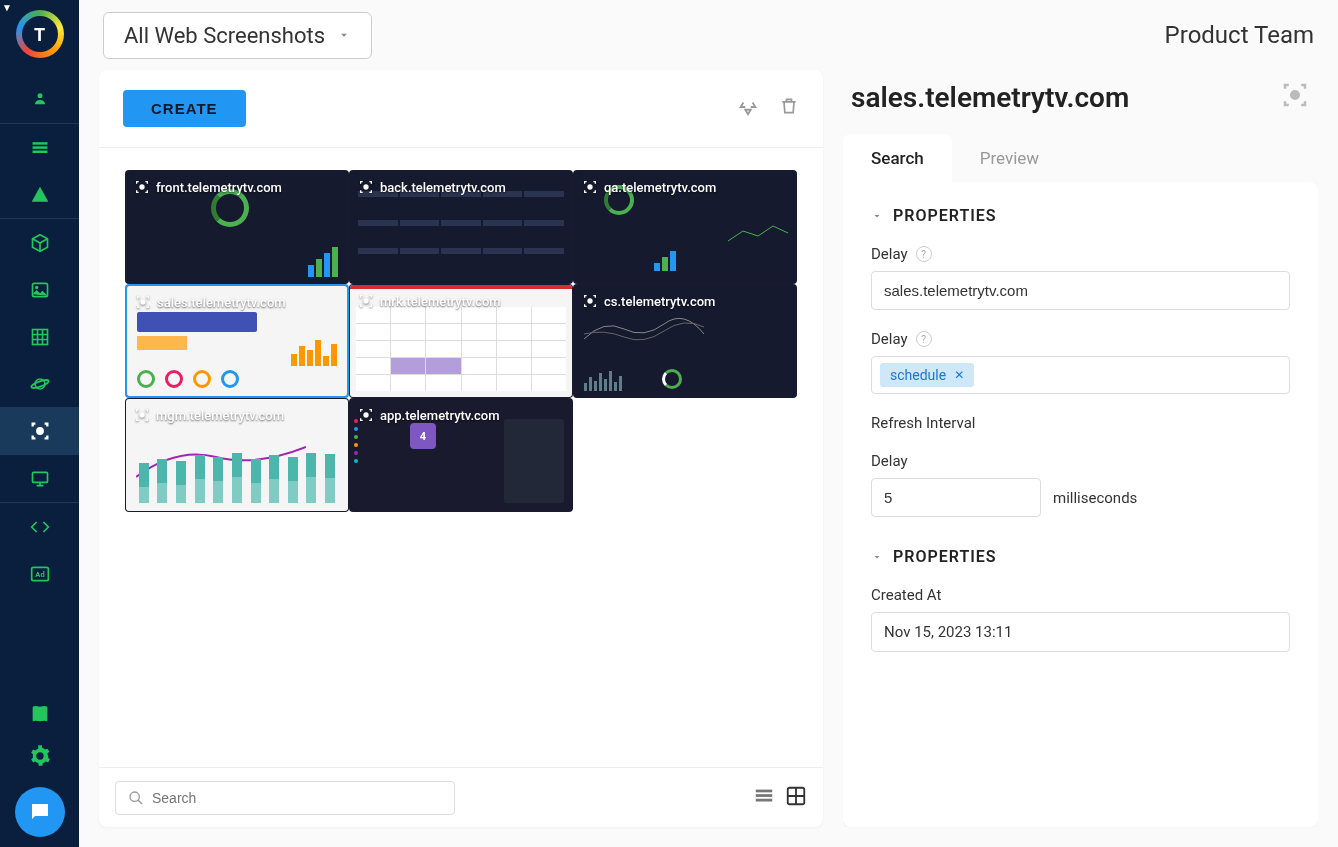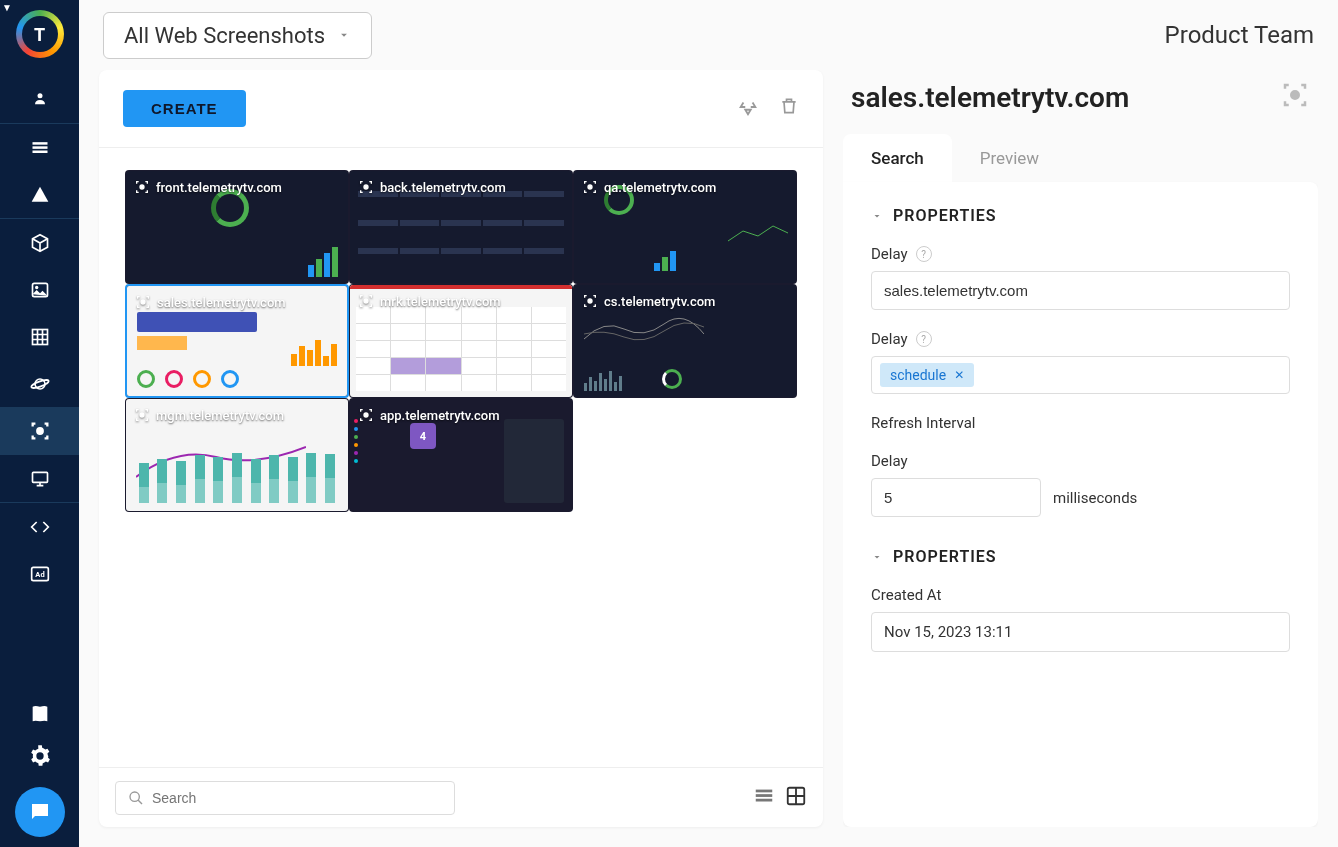--- a/index.html
+++ b/index.html
@@ -4,21 +4,21 @@
 <style>
 * { box-sizing: border-box; margin: 0; padding: 0; }
 body { font-family: -apple-system, BlinkMacSystemFont, "Segoe UI", Roboto, sans-serif; background: #f5f5f5; width: 1338px; height: 847px; overflow: hidden; display: flex; }
 
 
 .sidebar { width: 79px; background: #0a1e3d; display: flex; flex-direction: column; align-items: center; position: relative; }
 .sidebar-toggle { position: absolute; top: 0; left: 0; color: #fff; font-size: 10px; padding: 2px; }
 .logo { width: 48px; height: 48px; border-radius: 50%; margin-top: 10px; background: conic-gradient(#4caf50, #ffeb3b, #ff9800, #f44336, #2196f3, #4caf50); display: flex; align-items: center; justify-content: center; }
 .logo-inner { width: 36px; height: 36px; border-radius: 50%; background: #0a1e3d; display:flex; align-items:center; justify-content:center; color:#fff; font-weight:bold; font-size:18px;}
 .nav-items { display: flex; flex-direction: column; gap: 0; margin-top: 18px; width: 100%; }
-.nav-item { width: 100%; height: 47px; display: flex; align-items: center; justify-content: center; color: #ffffff; cursor: pointer; }
+.nav-item { width: 100%; height: 47px; display: flex; align-items: center; justify-content: center; color: #22c55e; cursor: pointer; }
 .nav-item.active { background: #1a3a5c; color: #fff; }
 .nav-divider { width: 100%; height: 1px; background: #1a3a5c; }
 .nav-bottom { margin-top: auto; margin-bottom: 10px; display:flex; flex-direction:column; gap:20px; align-items:center; }
 .chat-bubble { width: 50px; height: 50px; border-radius: 50%; background: #2196f3; display:flex; align-items:center; justify-content:center; color:#fff; }
 
 
 .main { flex: 1; display: flex; flex-direction: column; background: #fafafa; }
 .topbar { height: 70px; display: flex; align-items: center; padding: 0 24px; justify-content: space-between; }
 .dropdown { border: 1px solid #ccc; border-radius: 6px; padding: 10px 20px; font-size: 22px; color: #333; display:flex; align-items:center; gap:12px; cursor:pointer; background:#fff;}
 .team-label { font-size: 24px; color: #333; }

